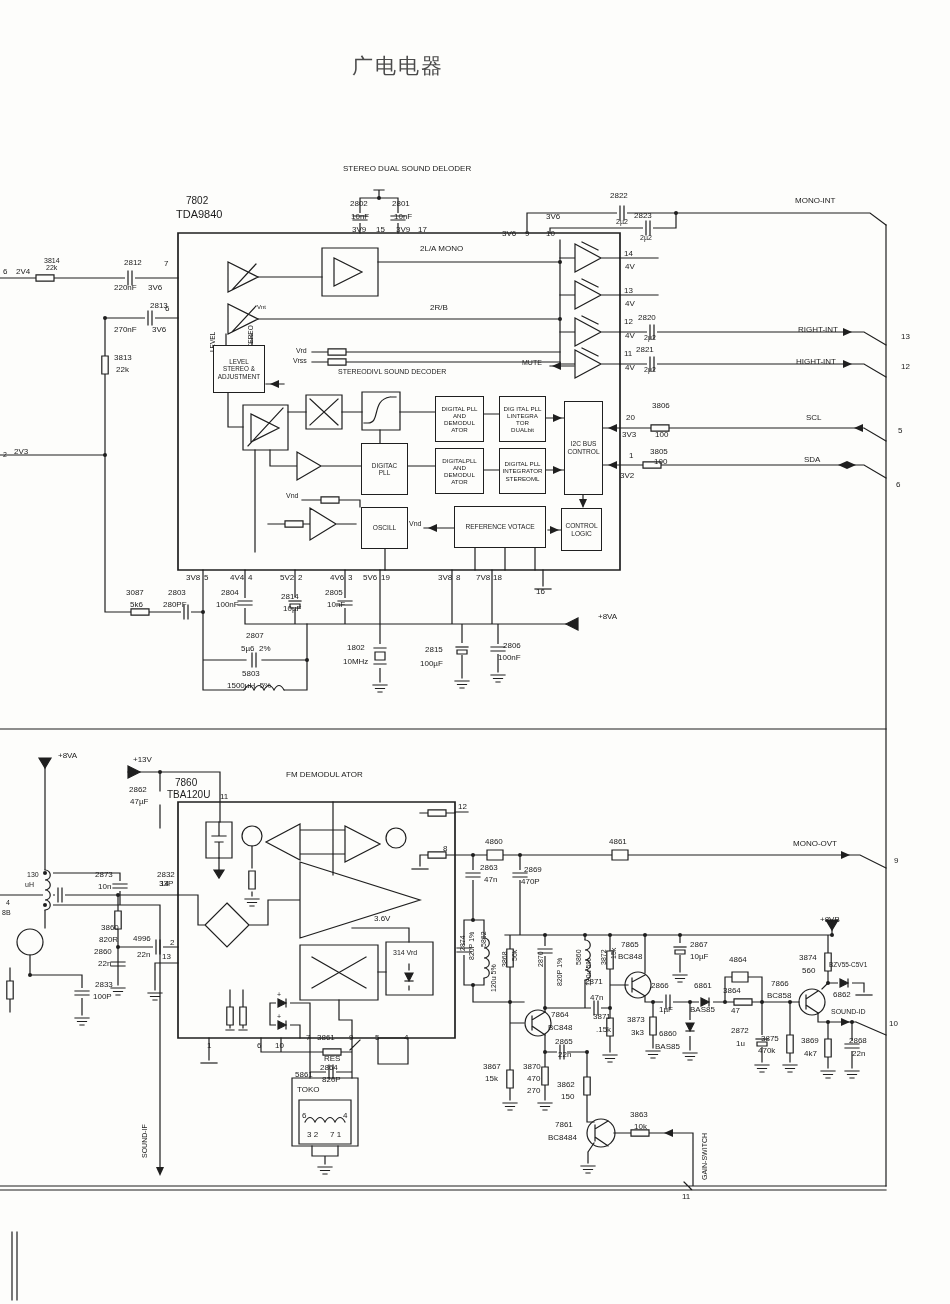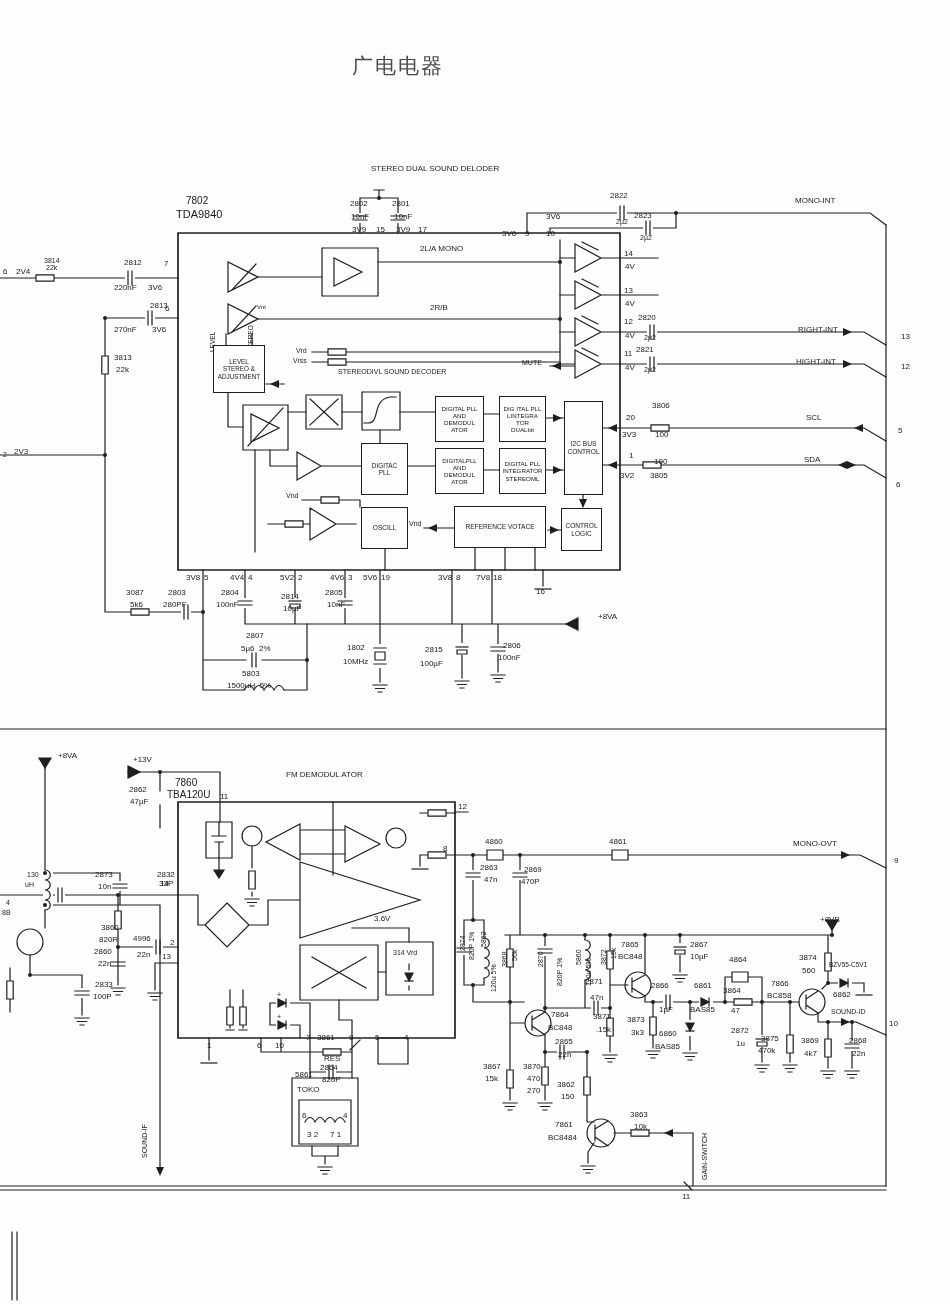--- a/index.html
+++ b/index.html
@@ -342,21 +342,21 @@
         <circle cx="545" cy="1052" r="2"></circle>
       <circle cx="587" cy="1052" r="2"></circle>
         <circle cx="45" cy="873" r="2"></circle>
         <circle cx="45" cy="905" r="2"></circle>
       <circle cx="30" cy="975" r="2"></circle>
         <circle cx="473" cy="920" r="2"></circle>
     </g>
   </svg>
 
   <div id="labels">
-      <div class="lbl" style="left: 343px; top: 165px; margin-left: 28px;">STEREO DUAL SOUND DELODER</div>
+      <div class="lbl" style="left: 343px; top: 165px;">STEREO DUAL SOUND DELODER</div>
       <div class="lbl" style="left: 186px; top: 196px; font-size: 10px;">7802</div>
       <div class="lbl" style="left: 176px; top: 209px; font-size: 11px;">TDA9840</div>
       <div class="lbl" style="left: 3px; top: 268px;">6</div>
       <div class="lbl" style="left: 16px; top: 268px;">2V4</div>
       <div class="lbl" style="left: 44px; top: 257px; font-size: 7px;">3814</div>
       <div class="lbl" style="left: 46px; top: 264px; font-size: 7px;">22k</div>
       <div class="lbl" style="left: 124px; top: 259px;">2812</div>
       <div class="lbl" style="left: 114px; top: 284px;">220nF</div>
       <div class="lbl" style="left: 164px; top: 260px;">7</div>
       <div class="lbl" style="left: 148px; top: 284px;">3V6</div>
@@ -407,21 +407,21 @@
       <div class="lbl" style="left: 293px; top: 357px; font-size: 7px;">Vrss</div>
       <div class="lbl" style="left: 338px; top: 368px; font-size: 7px;">STEREODIVL SOUND DECODER</div>
       <div class="lbl" style="left: 626px; top: 414px;">20</div>
       <div class="lbl" style="left: 622px; top: 431px;">3V3</div>
       <div class="lbl" style="left: 652px; top: 402px;">3806</div>
       <div class="lbl" style="left: 655px; top: 431px;">100</div>
       <div class="lbl" style="left: 806px; top: 414px;">SCL</div>
       <div class="lbl" style="left: 898px; top: 427px;">5</div>
       <div class="lbl" style="left: 629px; top: 452px;">1</div>
       <div class="lbl" style="left: 620px; top: 472px;">3V2</div>
-      <div class="lbl" style="left: 650px; top: 448px; margin-top: 24px;">3805</div>
+      <div class="lbl" style="left: 650px; top: 448px;">3805</div>
       <div class="lbl" style="left: 654px; top: 458px;">100</div>
       <div class="lbl" style="left: 804px; top: 456px;">SDA</div>
       <div class="lbl" style="left: 896px; top: 481px;">6</div>
       <div class="lbl" style="left: 286px; top: 492px; font-size: 7px;">Vnd</div>
       <div class="lbl" style="left: 409px; top: 520px; font-size: 7px;">Vnd</div>
       <div class="lbl" style="left: 186px; top: 574px;">3V8</div>
       <div class="lbl" style="left: 204px; top: 574px;">5</div>
       <div class="lbl" style="left: 230px; top: 574px;">4V4</div>
       <div class="lbl" style="left: 248px; top: 574px;">4</div>
       <div class="lbl" style="left: 280px; top: 574px;">5V2</div>

